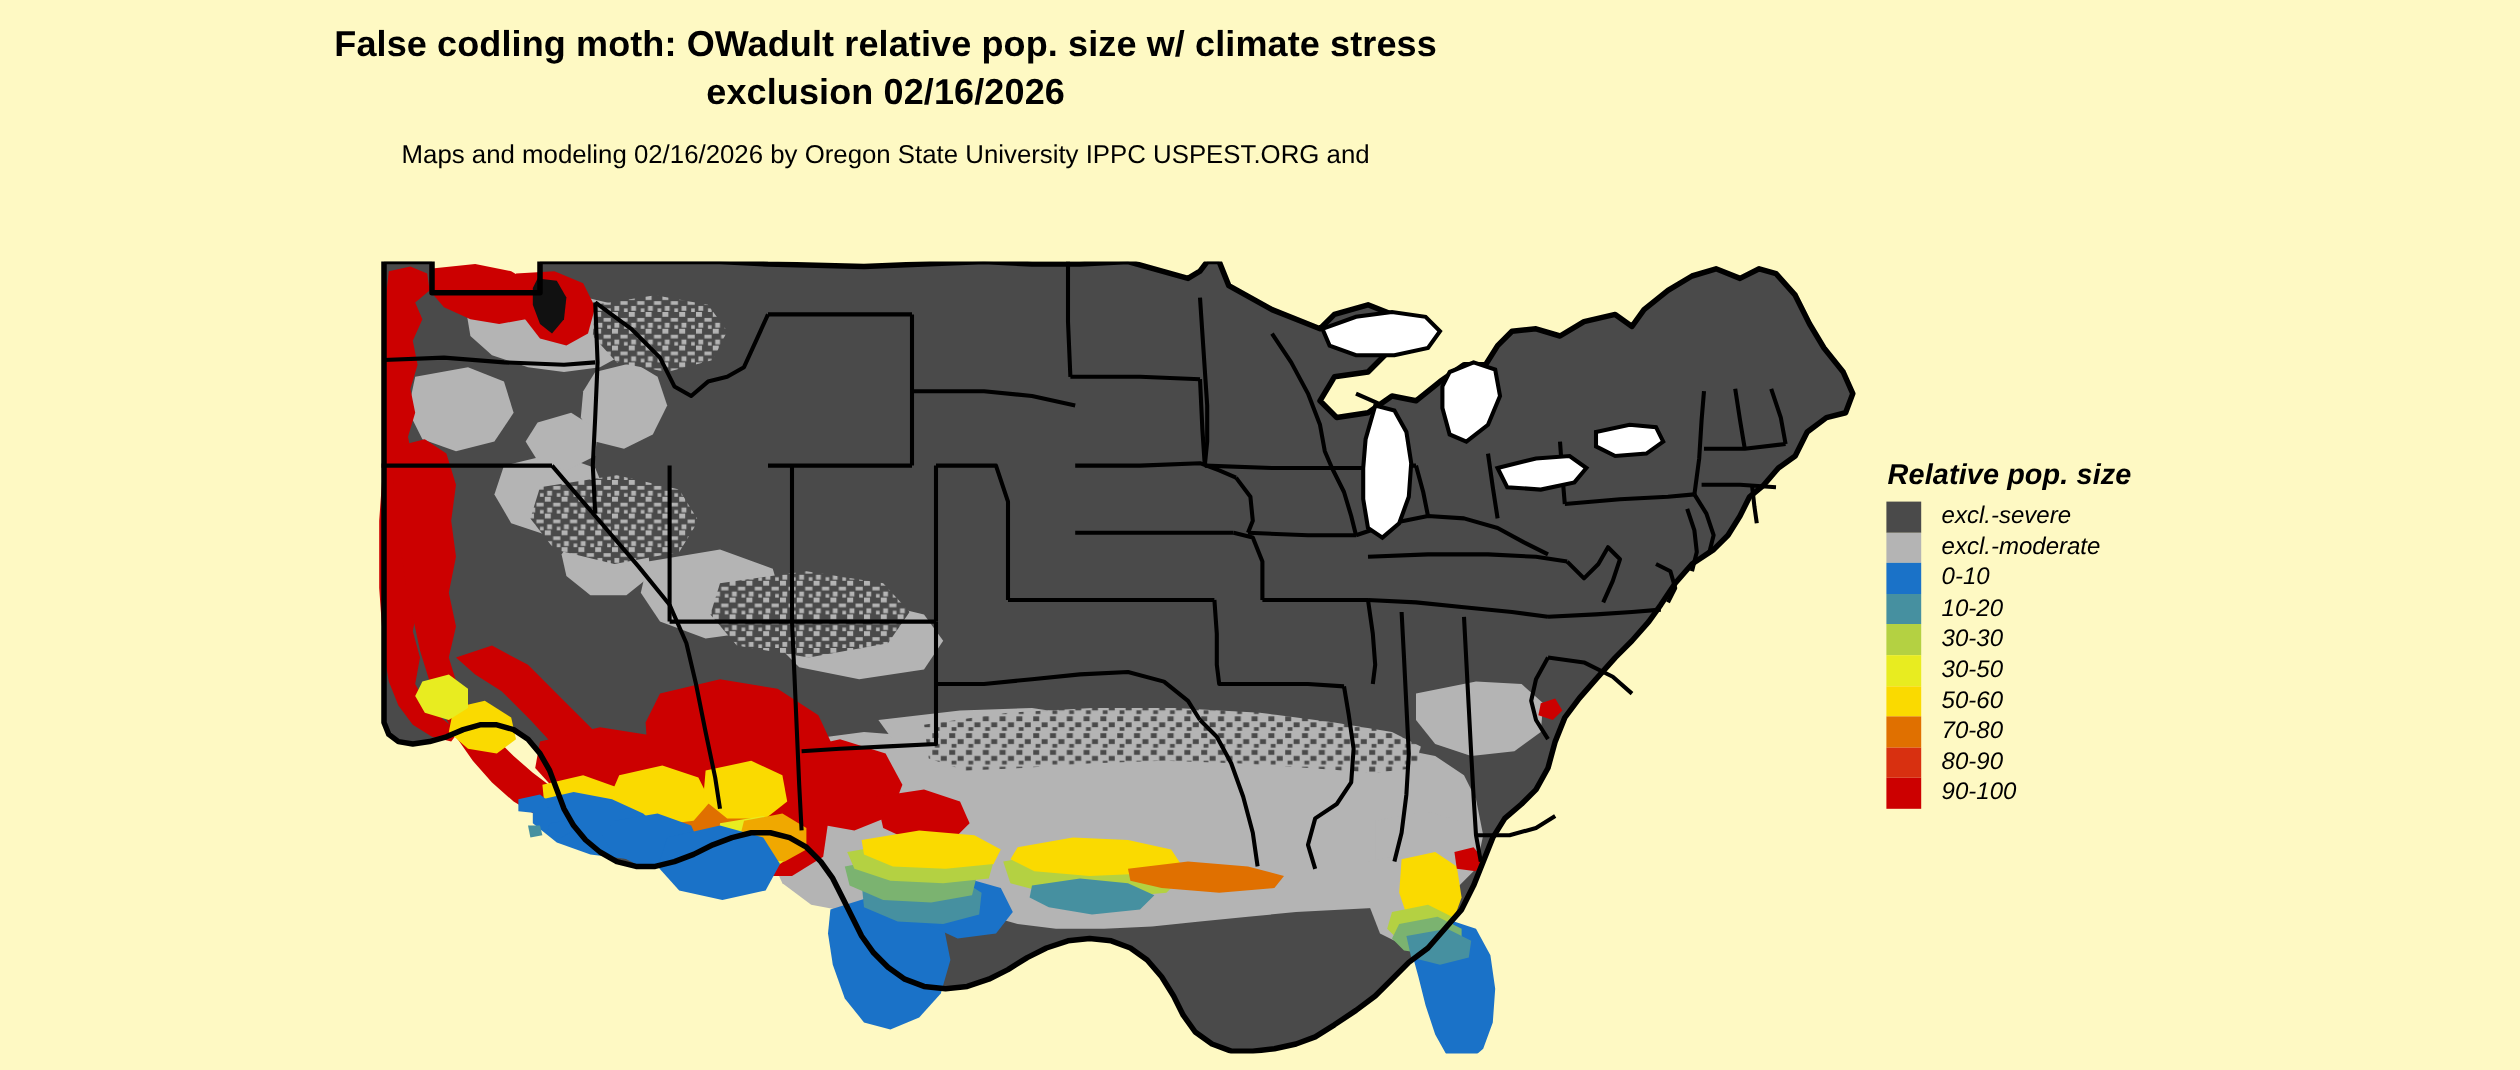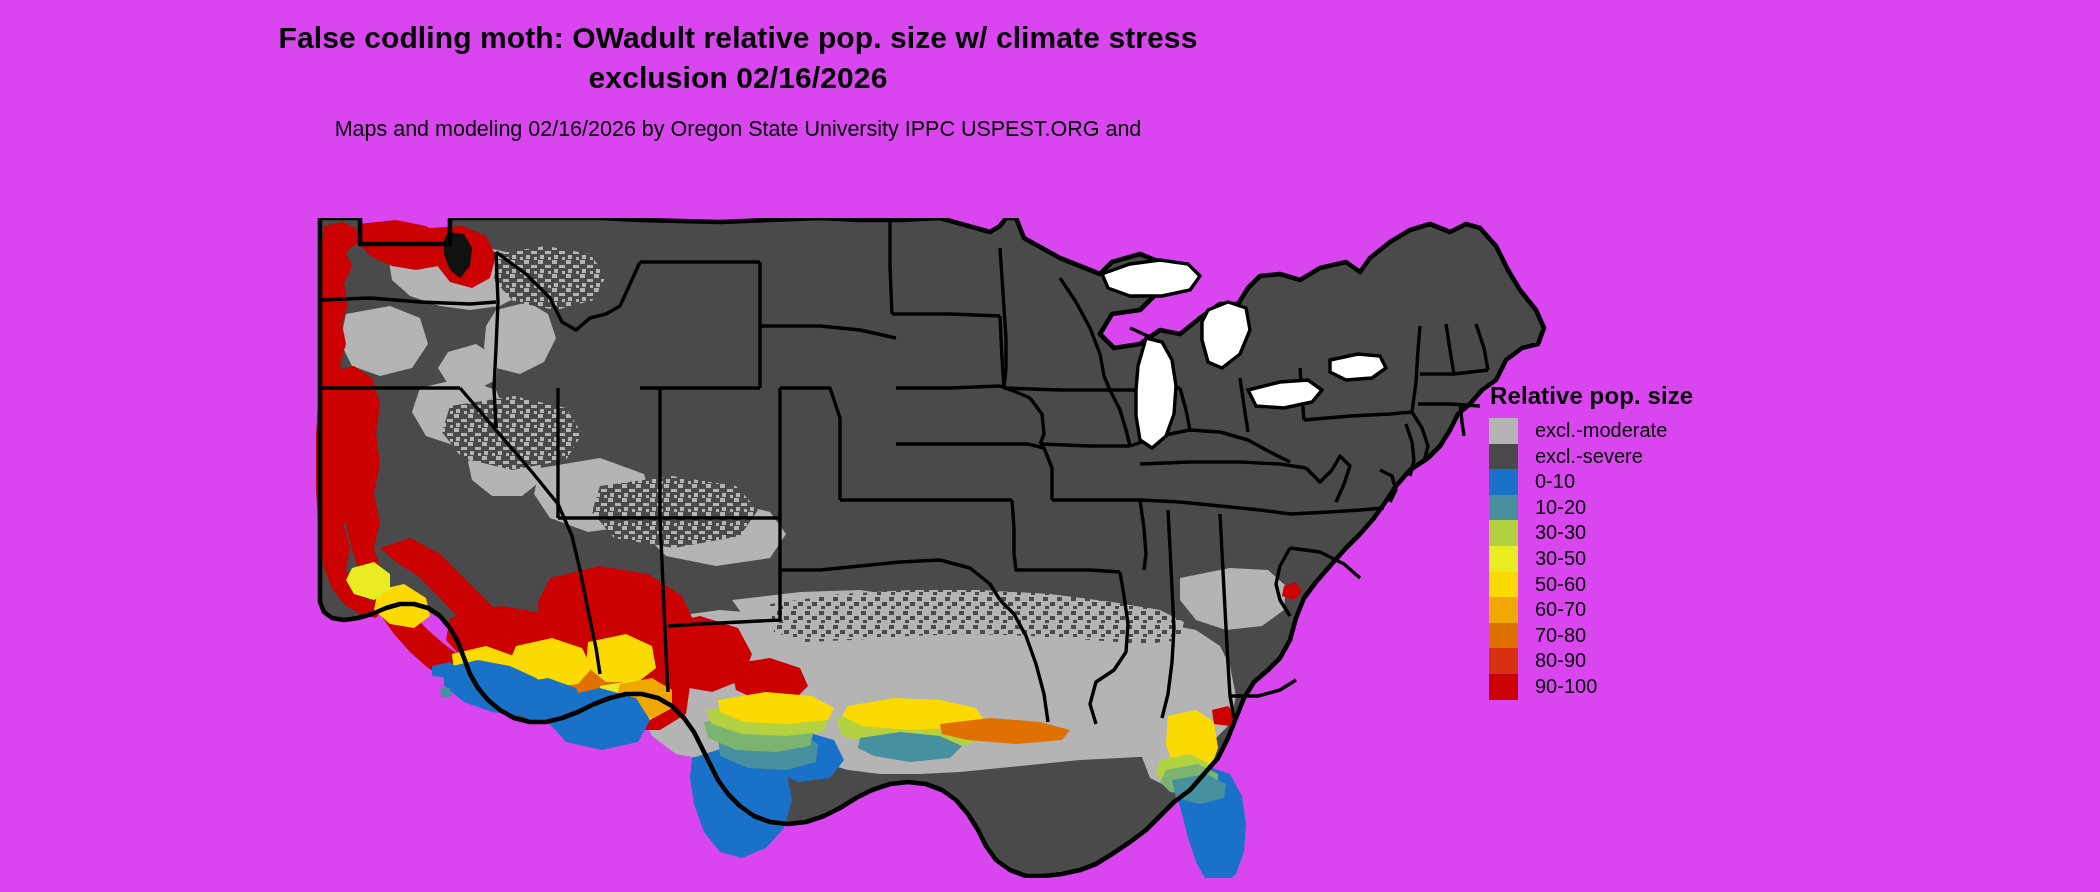--- a/index.html
+++ b/index.html
@@ -1,28 +1,28 @@
 <!DOCTYPE html>
 <html><head>
 <meta charset="utf-8">
 <style>
   html,body{margin:0;padding:0;background:#ffffff;}
   body{width:2100px;height:892px;overflow:hidden;
        font-family:"Liberation Sans",sans-serif;color:#000;}
-  .page{position:relative;width:2100px;height:892px;background:#d946ef;}
+  .page{position:relative;width:2100px;height:892px;background:#fef9c3;}
 
   .title{position:absolute;left:0;top:18px;width:1476px;text-align:center;
          font-size:30px;font-weight:bold;line-height:40px;letter-spacing:.1px;}
   .subtitle{position:absolute;left:0;top:113px;width:1476px;text-align:center;
             font-size:21.5px;font-weight:normal;line-height:33px;}
 
   .maparea{position:absolute;left:300px;top:218px;width:1260px;height:660px;}
   .maparea svg{display:block;width:100%;height:100%;}
 
-  .legend{position:absolute;left:1489px;top:382px;width:330px;}
+  .legend{position:absolute;left:1572px;top:382px;width:330px;font-style:italic;}
   .legend-title{font-size:24px;font-weight:bold;margin:0 0 8px 1px;
                 letter-spacing:.1px;}
   .legend-row{display:flex;align-items:center;height:25.6px;}
   .swatch{width:29px;height:25.6px;flex:0 0 29px;}
   .legend-label{font-size:20px;margin-left:17px;line-height:25.6px;
                 white-space:nowrap;}
 </style>
 </head>
 <body>
 
@@ -430,52 +430,48 @@
       </g>
 
       </g>
     </svg>
   </div>
 
   <div class="legend">
     <div class="legend-title">Relative pop. size</div>
     <div>
       <div class="legend-row">
+        <span class="swatch" style="background: rgb(74, 74, 74);"></span>
+        <span class="legend-label">excl.-severe</span>
+      </div>
+      <div class="legend-row">
         <span class="swatch" style="background: rgb(180, 180, 180);"></span>
         <span class="legend-label">excl.-moderate</span>
       </div>
       <div class="legend-row">
-        <span class="swatch" style="background: rgb(74, 74, 74);"></span>
-        <span class="legend-label">excl.-severe</span>
-      </div>
-      <div class="legend-row">
         <span class="swatch" style="background: rgb(26, 114, 200);"></span>
         <span class="legend-label">0-10</span>
       </div>
       <div class="legend-row">
         <span class="swatch" style="background: rgb(70, 144, 160);"></span>
         <span class="legend-label">10-20</span>
       </div>
       <div class="legend-row">
         <span class="swatch" style="background: rgb(180, 209, 66);"></span>
         <span class="legend-label">30-30</span>
       </div>
       <div class="legend-row">
         <span class="swatch" style="background: rgb(232, 236, 32);"></span>
         <span class="legend-label">30-50</span>
       </div>
       <div class="legend-row">
         <span class="swatch" style="background: rgb(250, 218, 0);"></span>
         <span class="legend-label">50-60</span>
       </div>
       <div class="legend-row">
-        <span class="swatch" style="background: rgb(240, 168, 0);"></span>
-        <span class="legend-label">60-70</span>
-      </div>
-      <div class="legend-row">
         <span class="swatch" style="background: rgb(224, 112, 0);"></span>
         <span class="legend-label">70-80</span>
       </div>
       <div class="legend-row">
         <span class="swatch" style="background: rgb(216, 48, 16);"></span>
         <span class="legend-label">80-90</span>
       </div>
       <div class="legend-row">
         <span class="swatch" style="background: rgb(204, 0, 0);"></span>
         <span class="legend-label">90-100</span>

